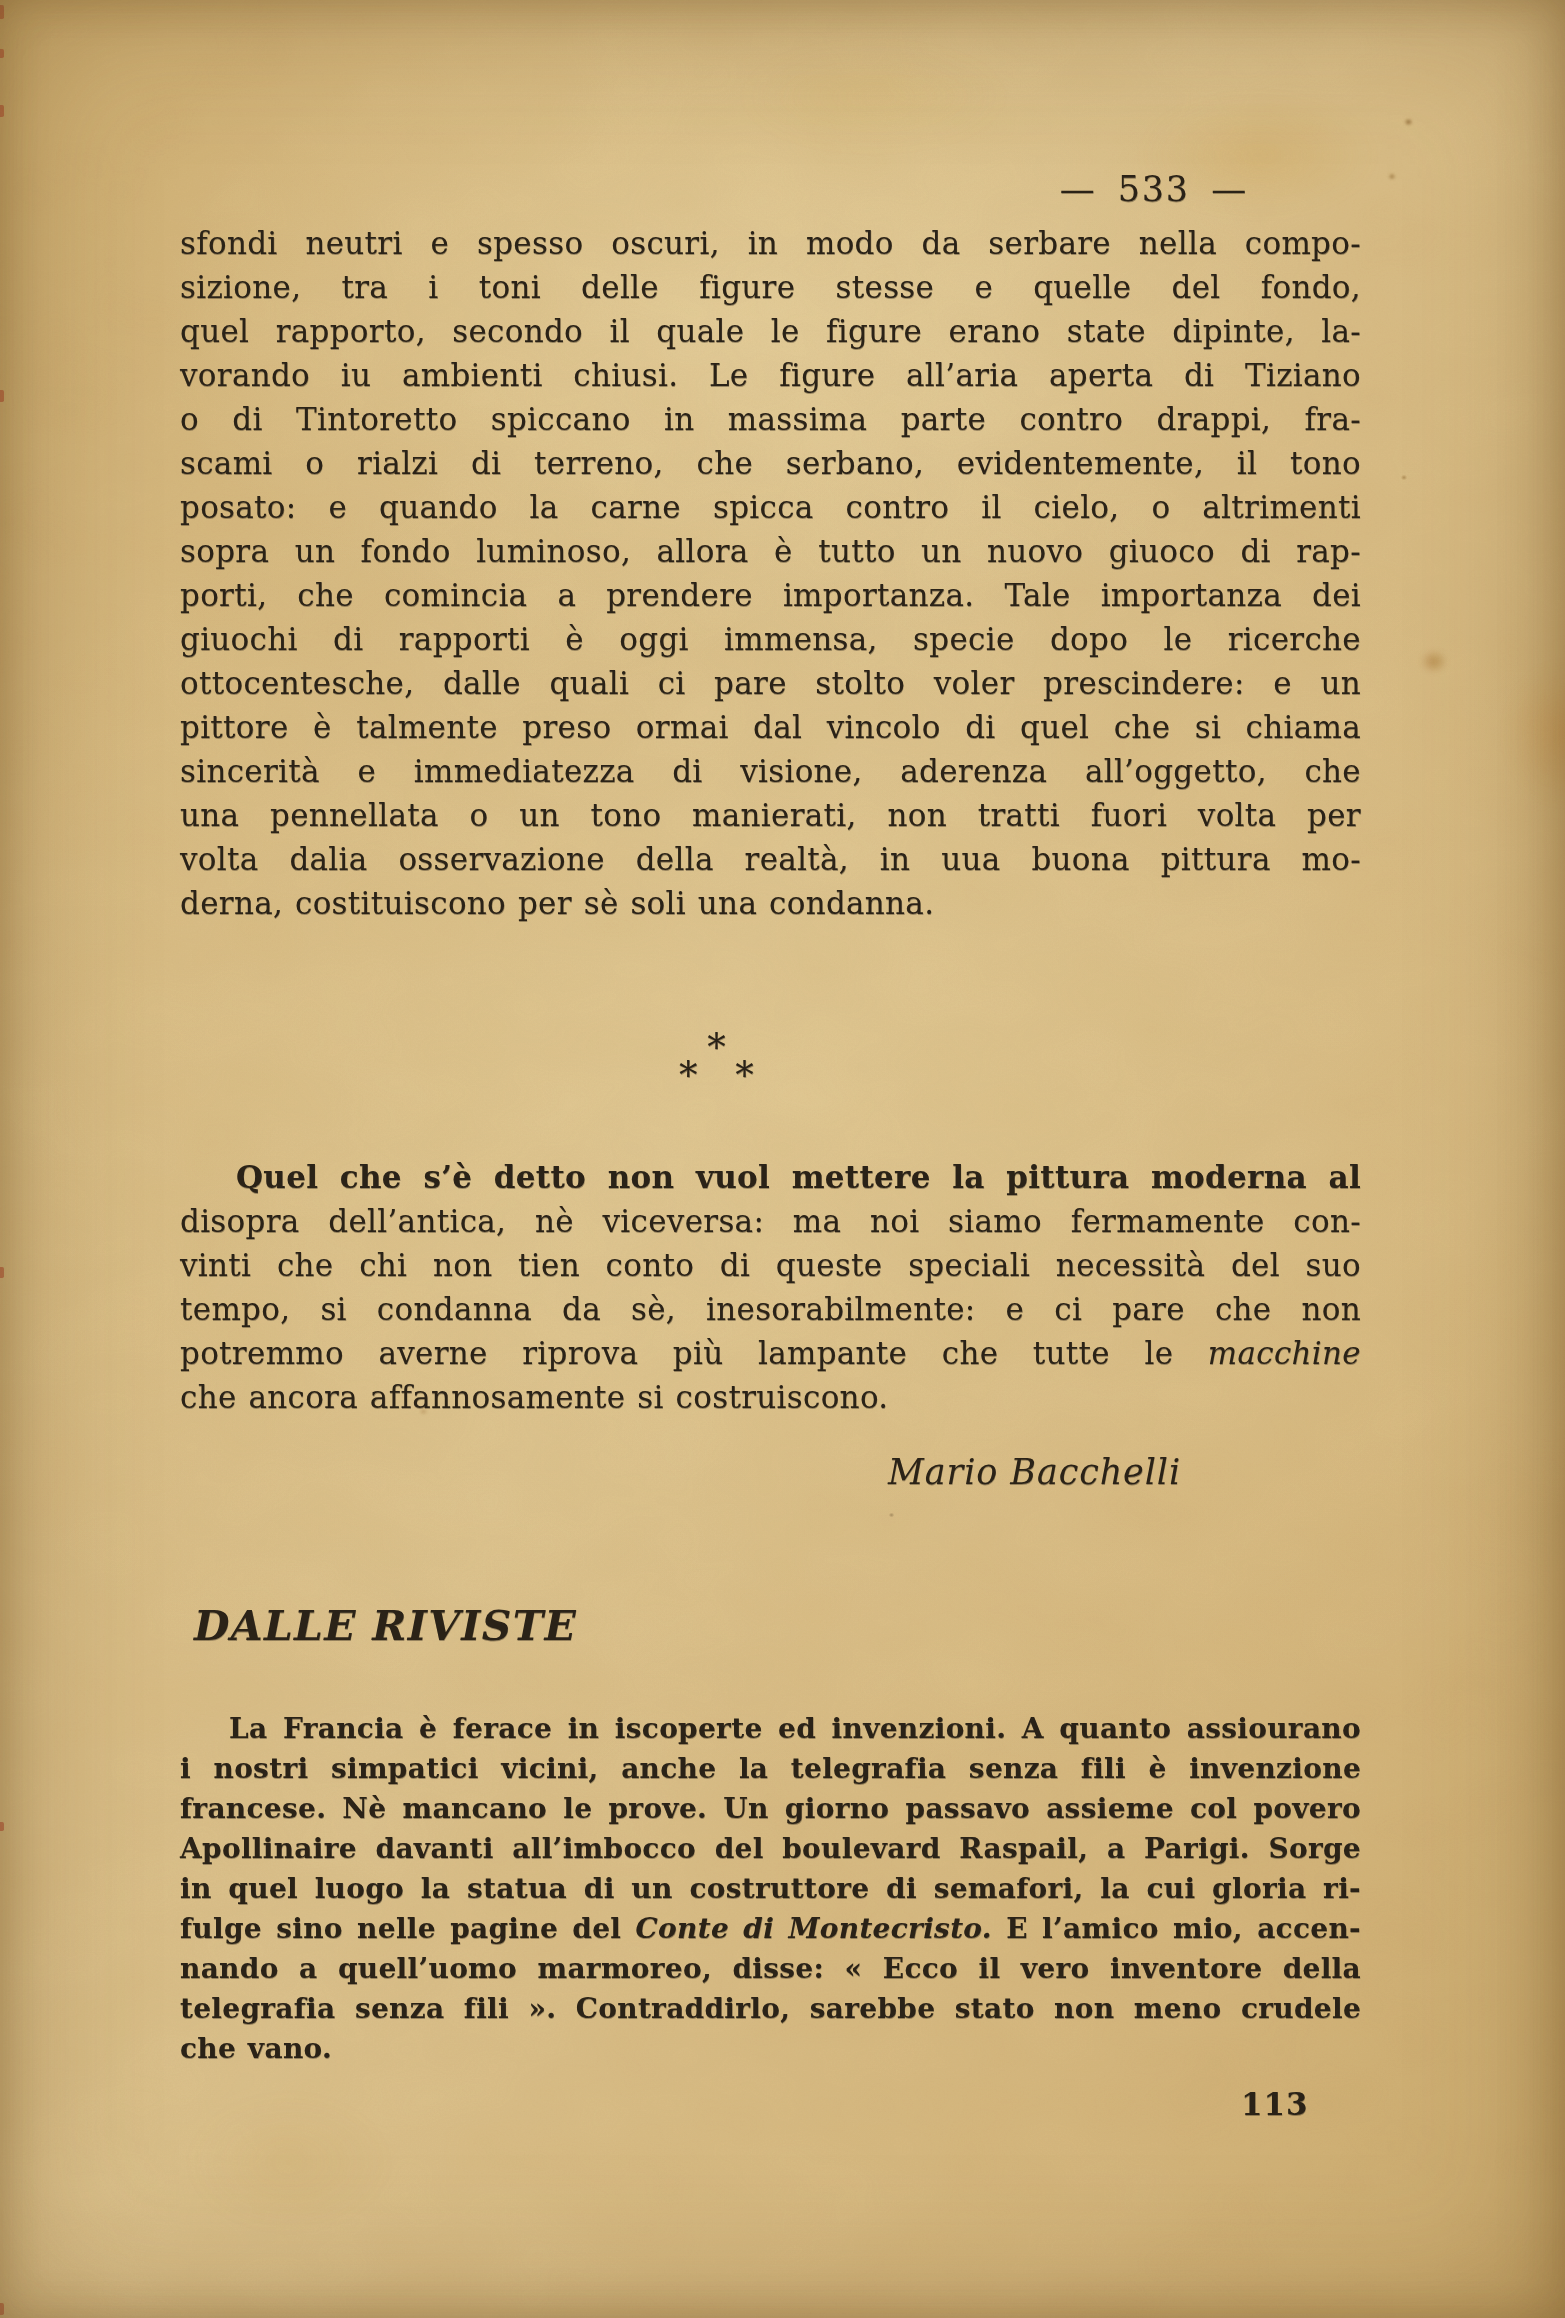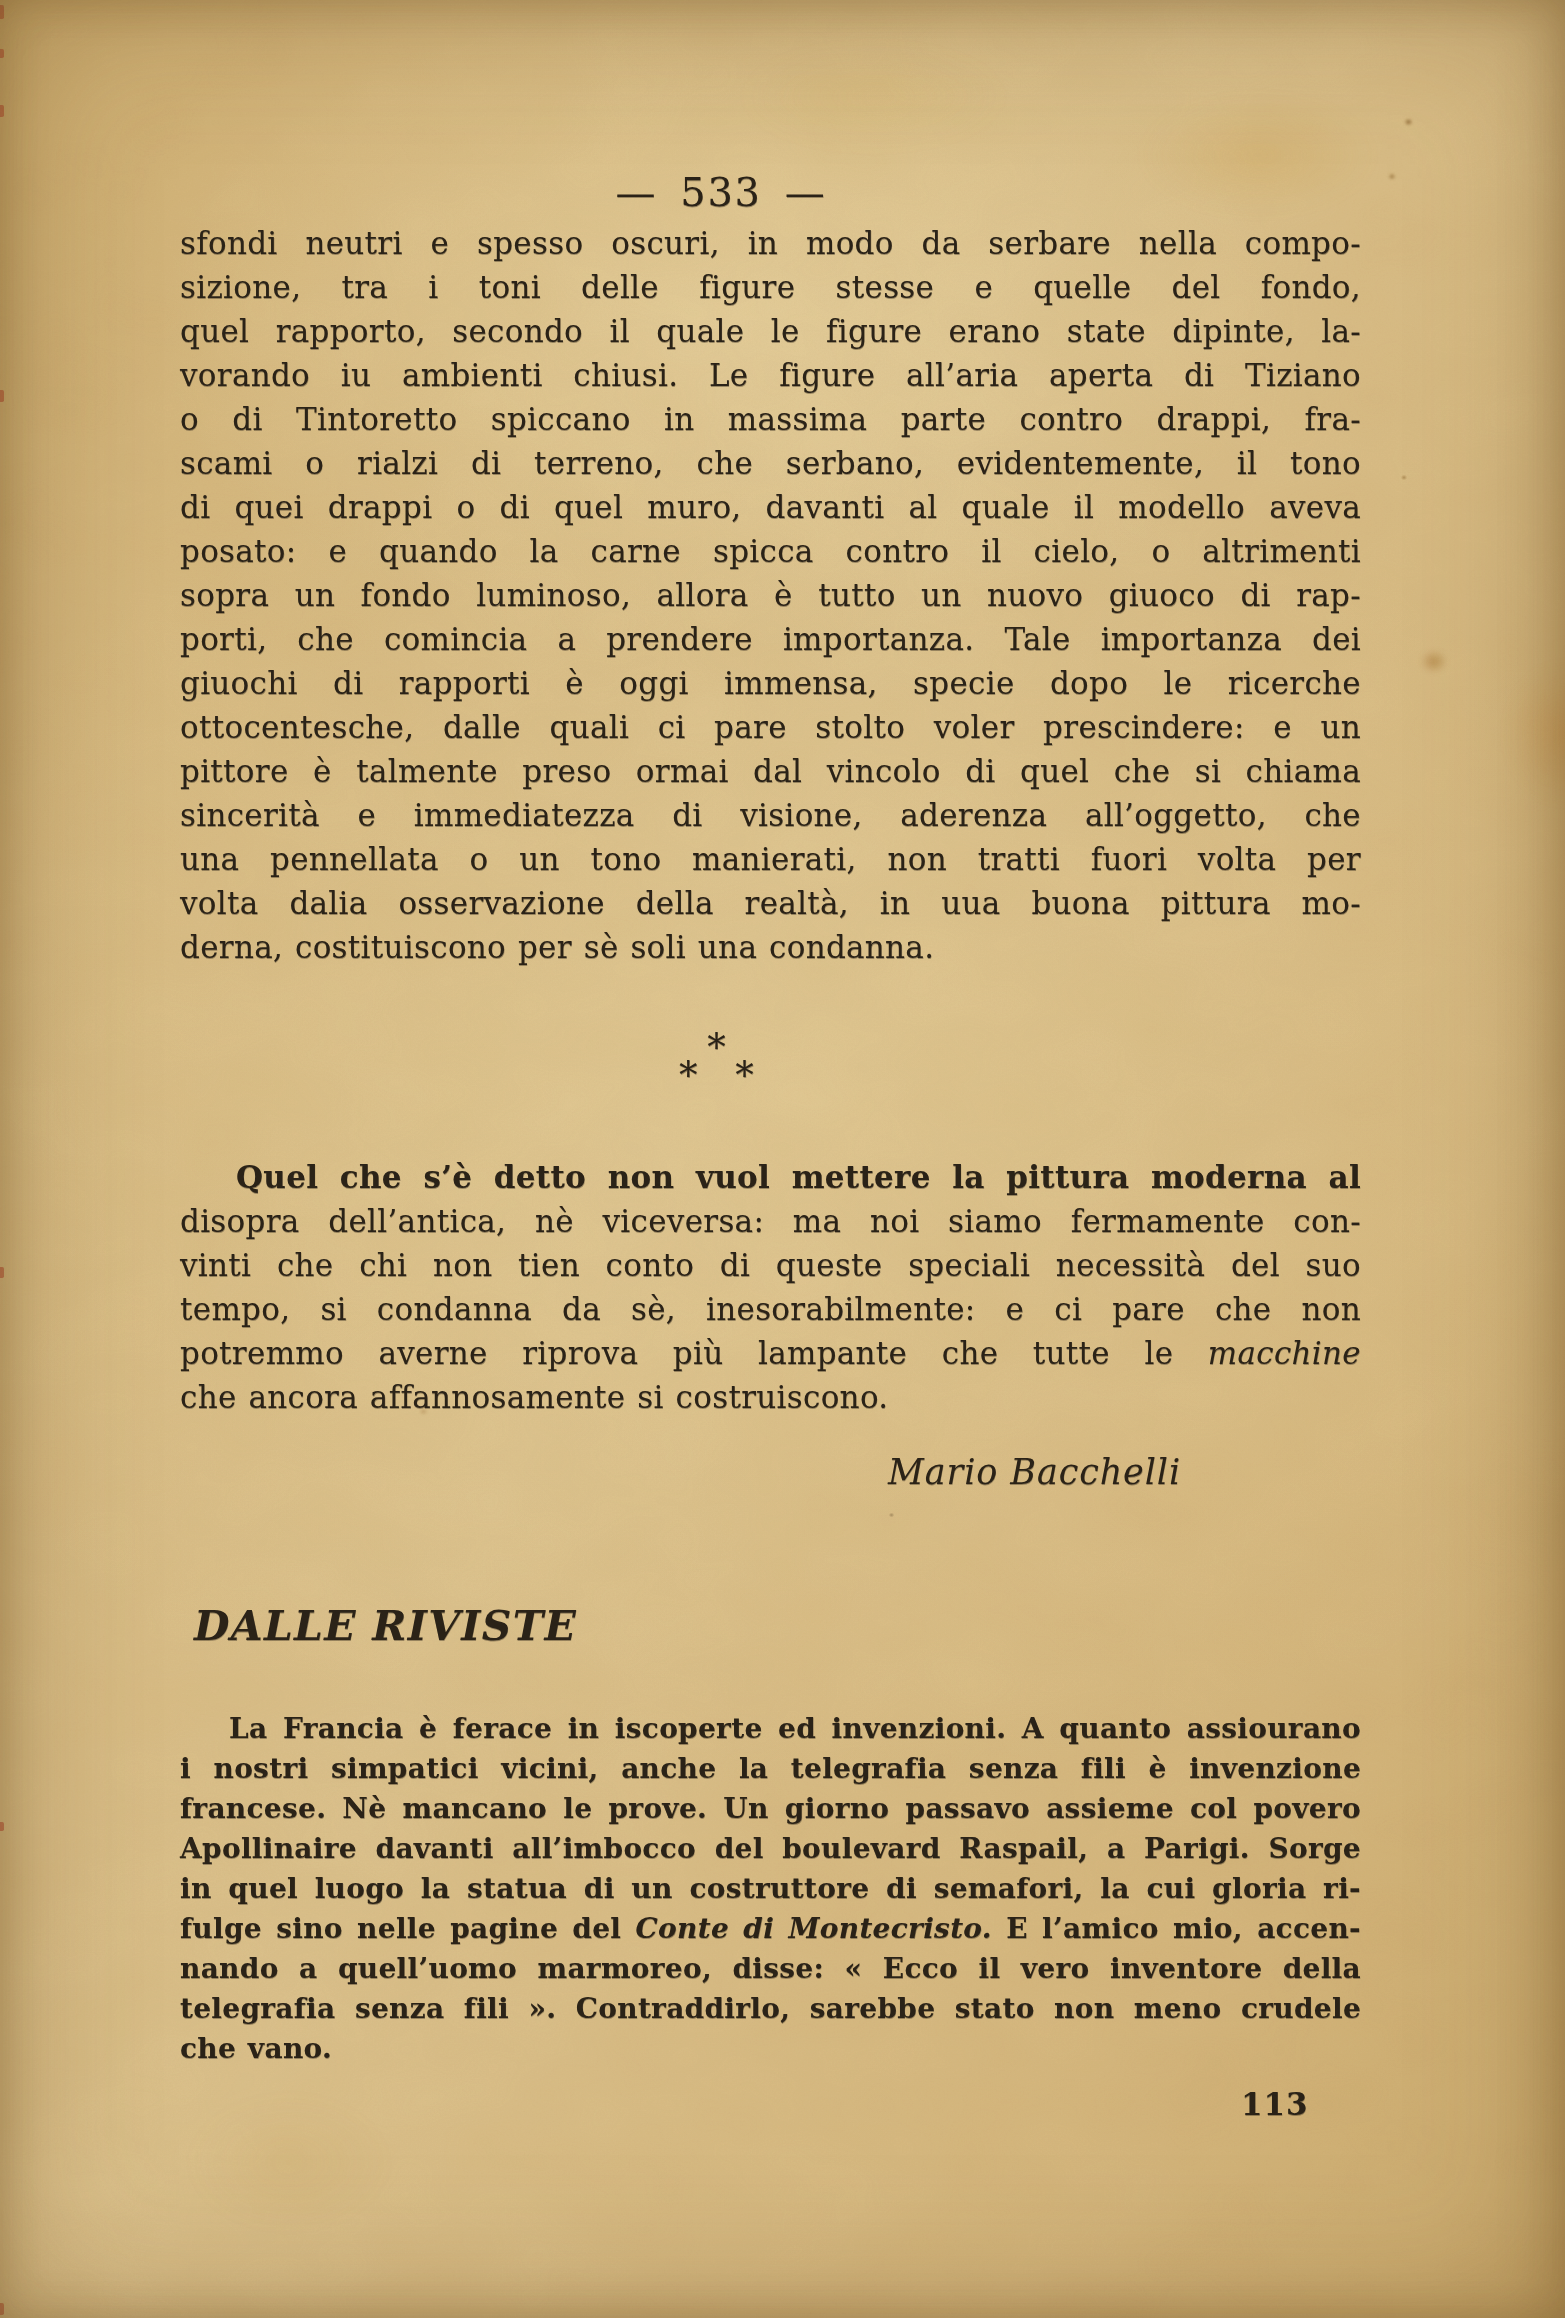--- a/index.html
+++ b/index.html
@@ -26,21 +26,21 @@
       inset 0 0 40px rgba(110,80,34,0.16),
       inset -23px 0 61px -17.5px rgba(110,80,34,0.28),
       inset 17.5px 0 52px -21px rgba(110,80,34,0.22);
   }
   .grain-svg { position: absolute; inset: 0; z-index: 4; pointer-events: none; mix-blend-mode: multiply; }
 
   .ink { text-shadow: 0.3px 0.5px 0.5px rgba(43,35,24,0.38); }
 
   .header-num {
     position: absolute; left: 194px; top: 169px; width: 1054px;
-    text-align: center; font-size: 40px; letter-spacing: 1.7px; word-spacing: 8.7px;
+    text-align: right; font-size: 35px; letter-spacing: 1.7px; word-spacing: 8.7px;
     z-index: 3;
   }
 
   .para { position: absolute; left: 180px; width: 1181px; z-index: 3; }
   .p-main { font-size: 31px; line-height: 44px; letter-spacing: 0.3px; word-spacing: 1.7px; }
   .p-small { font-size: 28px; line-height: 40px; letter-spacing: 0.3px; word-spacing: 1.7px; font-weight: bold; }
   .tline { text-align: justify; text-align-last: justify; }
   .para .tline:last-child { text-align-last: left; }
   .indent .tline:first-child { text-indent: 56px; font-weight: bold; }
   .indent-sm .tline:first-child { text-indent: 49px; }
@@ -140,21 +140,20 @@
 
   <div class="header-num ink">— 533 —</div>
 
   <div class="para p-main ink" style="top:221px">
       <div class="tline"><span>sfondi neutri e spesso oscuri, in modo da serbare nella compo-</span></div>
       <div class="tline"><span>sizione, tra i toni delle figure stesse e quelle del fondo,</span></div>
       <div class="tline"><span>quel rapporto, secondo il quale le figure erano state dipinte, la-</span></div>
       <div class="tline"><span>vorando iu ambienti chiusi. Le figure all’aria aperta di Tiziano</span></div>
       <div class="tline"><span>o di Tintoretto spiccano in massima parte contro drappi, fra-</span></div>
       <div class="tline"><span>scami o rialzi di terreno, che serbano, evidentemente, il tono</span></div>
-      <div class="tline"><span>di quei drappi o di quel muro, davanti al quale il modello aveva</span></div>
       <div class="tline"><span>posato: e quando la carne spicca contro il cielo, o altrimenti</span></div>
       <div class="tline"><span>sopra un fondo luminoso, allora è tutto un nuovo giuoco di rap-</span></div>
       <div class="tline"><span>porti, che comincia a prendere importanza. Tale importanza dei</span></div>
       <div class="tline"><span>giuochi di rapporti è oggi immensa, specie dopo le ricerche</span></div>
       <div class="tline"><span>ottocentesche, dalle quali ci pare stolto voler prescindere: e un</span></div>
       <div class="tline"><span>pittore è talmente preso ormai dal vincolo di quel che si chiama</span></div>
       <div class="tline"><span>sincerità e immediatezza di visione, aderenza all’oggetto, che</span></div>
       <div class="tline"><span>una pennellata o un tono manierati, non tratti fuori volta per</span></div>
       <div class="tline"><span>volta dalia osservazione della realtà, in uua buona pittura mo-</span></div>
       <div class="tline"><span>derna, costituiscono per sè soli una condanna.</span></div>

